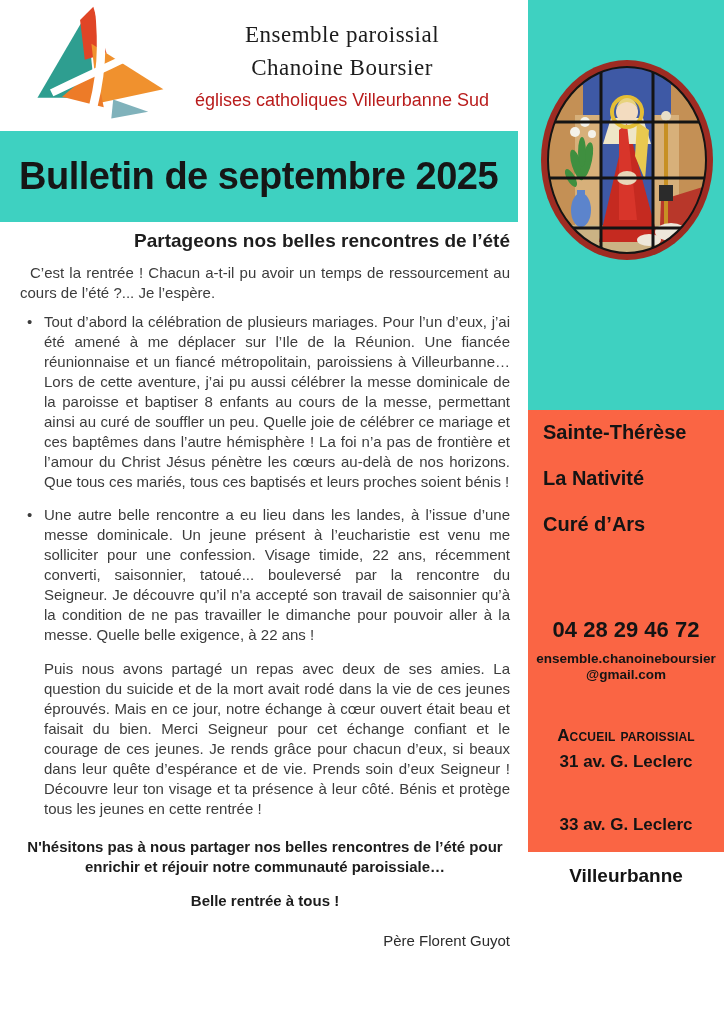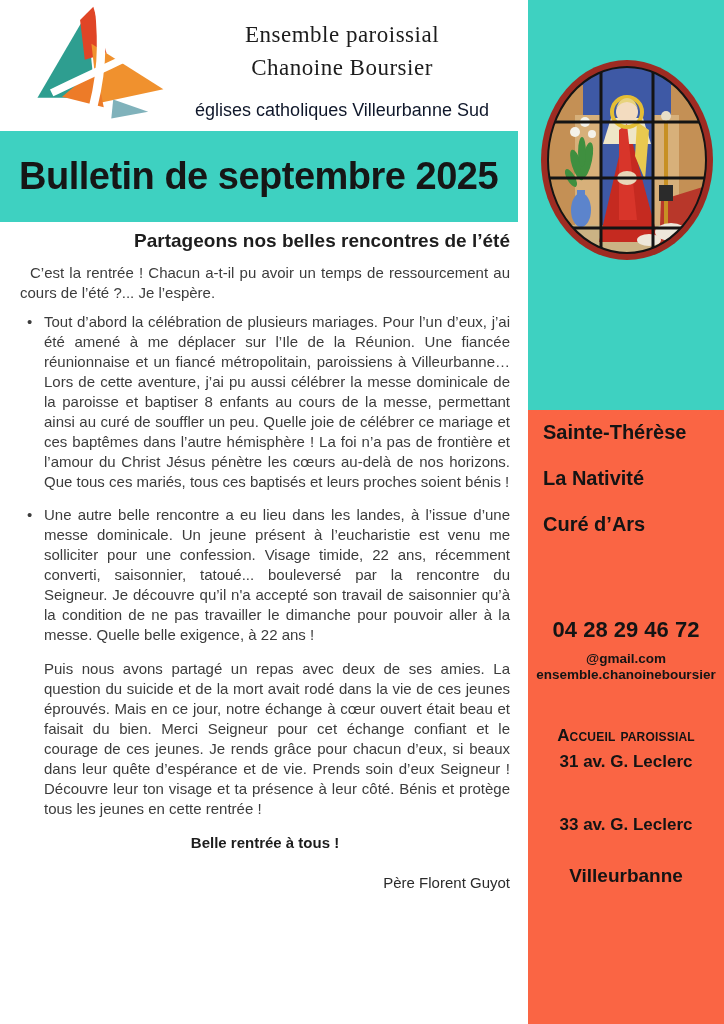--- a/index.html
+++ b/index.html
@@ -8,21 +8,21 @@
     font-family:"Liberation Sans",sans-serif;
     background:#ffffff;
   }
   .page{position:relative;width:724px;height:1024px;background:#ffffff;overflow:hidden;}
 
   
   .sidebar{position:absolute;top:0;right:0;width:196px;height:1024px;}
   .sidebar-teal{position:absolute;top:0;left:0;width:196px;height:410px;background:#3ED1C1;}
   .glass{position:absolute;top:60px;left:13px;width:172px;height:200px;}
   .sidebar-orange{
-    position:absolute;top:410px;left:0;width:196px;height:614px;
+    position:absolute;top:410px;left:0;width:196px;height:442px;
     background:#FA6544;color:#111;text-align:center;
   }
   .churches{padding-top:12px;text-align:left;padding-left:15px;}
   .church{font-weight:bold;font-size:20px;line-height:20px;margin-bottom:26px;color:#141414;}
   .phone{margin-top:85px;font-weight:bold;font-size:22px;line-height:22px;color:#141414;}
   .email{margin-top:10px;font-weight:bold;font-size:13.5px;line-height:16px;color:#141414;}
   .office1{margin-top:44px;}
   .office2{margin-top:46px;}
   .office-label{font-weight:bold;font-size:17px;line-height:17px;font-variant:small-caps;letter-spacing:.2px;color:#141414;}
   .office-addr{font-weight:bold;font-size:17px;line-height:17px;margin-top:9px;color:#141414;}
@@ -30,21 +30,21 @@
 
   
   .main{position:absolute;top:0;left:0;width:518px;height:1024px;background:#fff;}
   .header{position:absolute;top:0;left:0;width:518px;height:131px;background:#fff;}
   .logo{position:absolute;top:4px;left:28px;width:142px;height:122px;}
   .titles{position:absolute;top:18px;left:168px;width:348px;text-align:center;}
   .title-line{
     font-family:"Liberation Serif",serif;
     font-size:23px;line-height:33px;color:#1c1c1c;letter-spacing:.5px;
   }
-  .subtitle{font-size:18px;line-height:20px;color:#0f172a;margin-top:16px;}
+  .subtitle{font-size:18px;line-height:20px;color:#b91c1c;margin-top:6px;}
 
   
   .banner{
     position:absolute;top:131px;left:0;width:518px;height:91px;
     background:#3ED1C1;display:flex;align-items:center;
   }
   .banner span{
     padding-left:19px;font-size:38px;font-weight:bold;color:#161616;letter-spacing:-.5px;
   }
 
@@ -136,22 +136,22 @@
     </div>
 
     <div class="sidebar-orange">
       <div class="churches">
         <div class="church">Sainte-Thérèse</div>
         <div class="church">La Nativité</div>
         <div class="church">Curé d’Ars</div>
       </div>
       <div class="phone">04 28 29 46 72</div>
       <div class="email">
+        <div>ensemble.chanoineboursier</div>
         <div>@gmail.com</div>
-        <div>ensemble.chanoineboursier</div>
       </div>
       <div class="office office1">
         <div class="office-label">Accueil paroissial</div>
         <div class="office-addr">31 av. G. Leclerc</div>
       </div>
       <div class="office office2">
         <div class="office-addr">33 av. G. Leclerc</div>
       </div>
       <div class="city">Villeurbanne</div>
     </div>
@@ -183,18 +183,19 @@
     </div>
 
     <article class="article">
       <h2>Partageons nos belles rencontres de l’été</h2>
       <p class="p-indent">C’est la rentrée ! Chacun a-t-il pu avoir un temps de ressourcement au cours de l’été ?... Je l’espère.</p>
       <ul class="bullets">
         <li>Tout d’abord la célébration de plusieurs mariages. Pour l’un d’eux, j’ai été amené à me déplacer sur l’Ile de la Réunion. Une fiancée réunionnaise et un fiancé métropolitain, paroissiens à Villeurbanne… Lors de cette aventure, j’ai pu aussi célébrer la messe dominicale de la paroisse et baptiser 8 enfants au cours de la messe, permettant ainsi au curé de souffler un peu. Quelle joie de célébrer ce mariage et ces baptêmes dans l’autre hémisphère ! La foi n’a pas de frontière et l’amour du Christ Jésus pénètre les cœurs au-delà de nos horizons. Que tous ces mariés, tous ces baptisés et leurs proches soient bénis !</li>
         <li>Une autre belle rencontre a eu lieu dans les landes, à l’issue d’une messe dominicale. Un jeune présent à l’eucharistie est venu me solliciter pour une confession. Visage timide, 22 ans, récemment converti, saisonnier, tatoué... bouleversé par la rencontre du Seigneur. Je découvre qu’il n'a accepté son travail de saisonnier qu’à la condition de ne pas travailler le dimanche pour pouvoir aller à la messe. Quelle belle exigence, à 22 ans !</li>
       </ul>
       <p class="p-cont">Puis nous avons partagé un repas avec deux de ses amies. La question du suicide et de la mort avait rodé dans la vie de ces jeunes éprouvés. Mais en ce jour, notre échange à cœur ouvert était beau et faisait du bien. Merci Seigneur pour cet échange confiant et le courage de ces jeunes. Je rends grâce pour chacun d’eux, si beaux dans leur quête d’espérance et de vie. Prends soin d’eux Seigneur ! Découvre leur ton visage et ta présence à leur côté. Bénis et protège tous les jeunes en cette rentrée !</p>
+      <p class="p-closing">N'hésitons pas à nous partager nos belles rencontres de l’été pour enrichir et réjouir notre communauté paroissiale…</p>
       <p class="p-farewell">Belle rentrée à tous !</p>
       <p class="p-signature">Père Florent Guyot</p>
     </article>
 
   </div>
 </div>
 
 </body></html>

